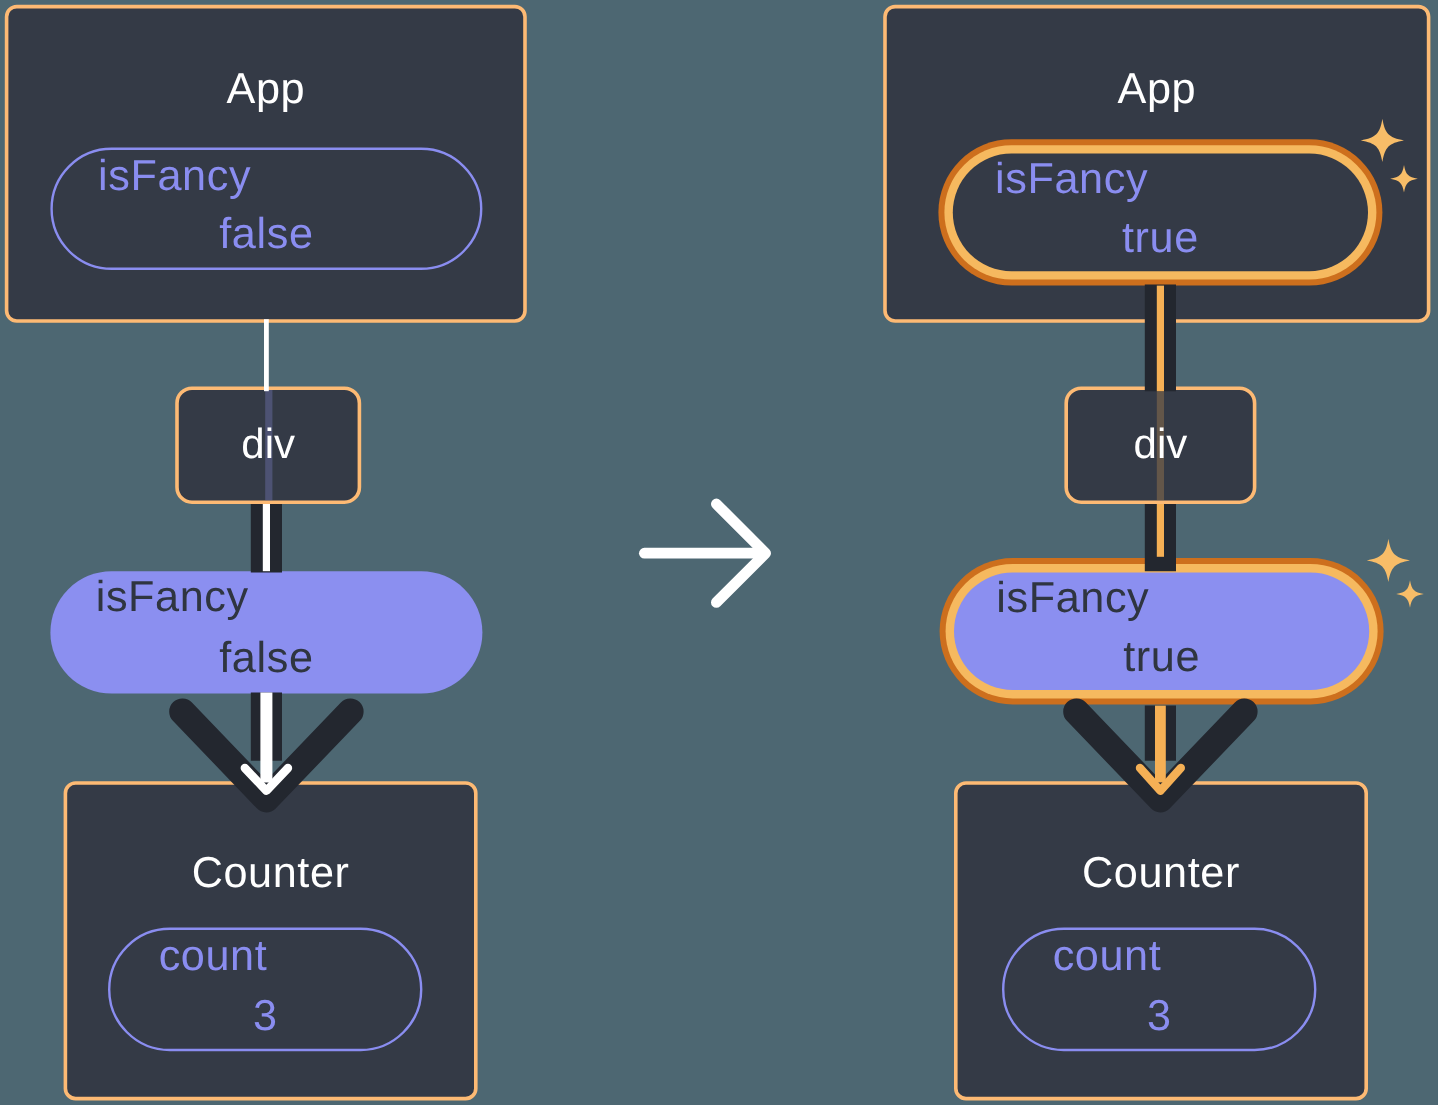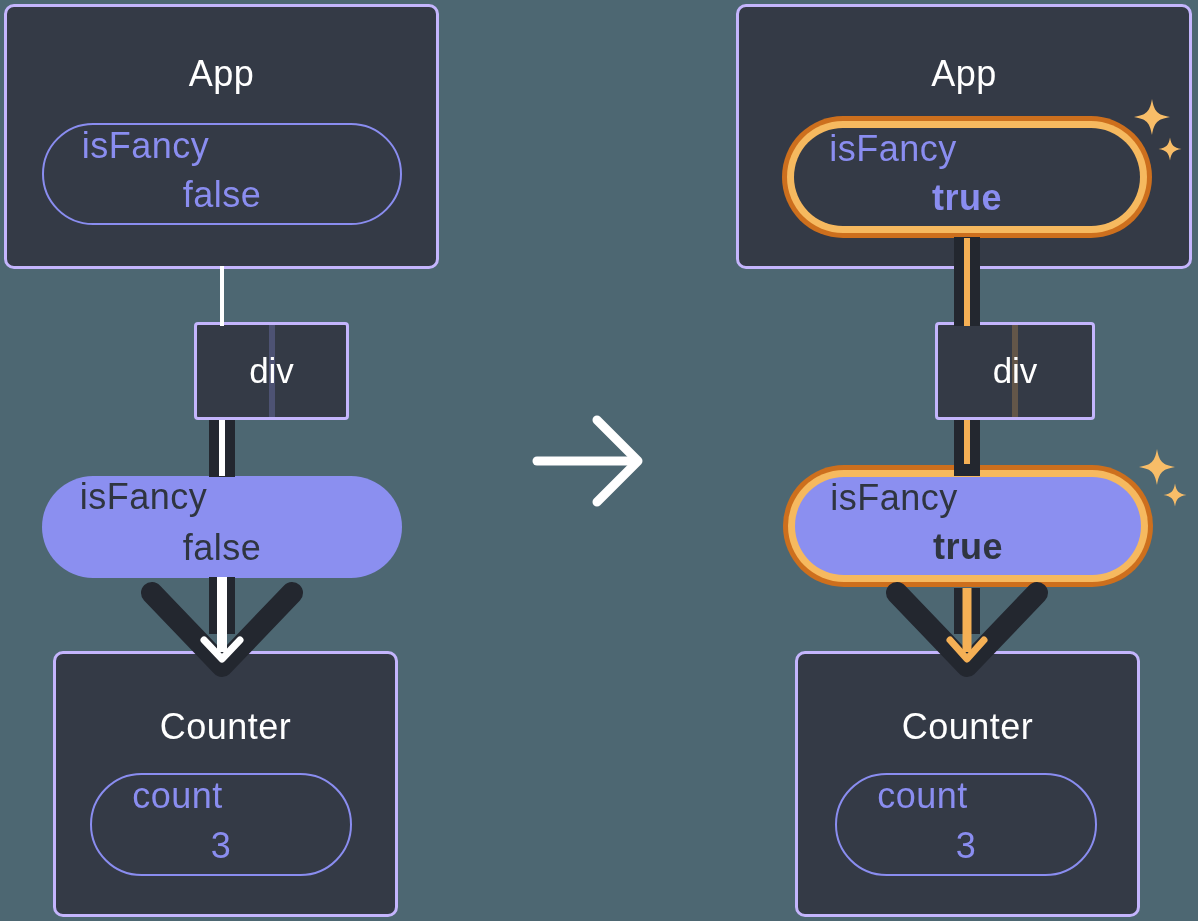--- a/index.html
+++ b/index.html
@@ -9,36 +9,35 @@
   }
   .stage{
     position:relative;
     width:1198px;height:921px;
     background:#4d6772;
     overflow:hidden;
   }
   .card{
     position:absolute;
     background:#343a46;
-    border:3px solid #c4b5fd;
+    border:3px solid #fdba74;
     border-radius:12px;
     box-sizing:border-box;
   }
   .card-title{
     position:absolute;left:0;right:0;
     text-align:center;
     color:#ffffff;
     font-size:36px;
     font-weight:500;
     letter-spacing:.5px;
   }
   .div-card{
     display:flex;align-items:center;justify-content:center;
-    border-radius:4px;
-    margin-left:48px;
+    border-radius:14px;
   }
   .div-label{
     color:#ffffff;font-size:35px;font-weight:500;
     position:relative;z-index:2;
   }
   .stripe{
     position:absolute;left:50%;top:0;bottom:0;width:6px;
     transform:translateX(-50%);
     z-index:1;
   }
@@ -73,21 +72,21 @@
   .pill.filled .sep{background:#2f3540;}
   .pill.hl{
     border-radius:49px;
     box-shadow:0 0 0 7px #f6b95f, 0 0 0 12px #cd6f1d;
   }
   .pill.hl-dark{
     background:#343a46;
   }
   .pill.hl-dark .cell{color:#8a8df0;}
   .pill.hl-dark .sep{background:#f0ad52;}
-  .bold{font-weight:700;}
+  .bold{font-weight:400;}
   svg.overlay{
     position:absolute;left:0;top:0;
     z-index:10;
     pointer-events:none;
   }
 </style>
 </head>
 <body>
 
 <div class="stage">

